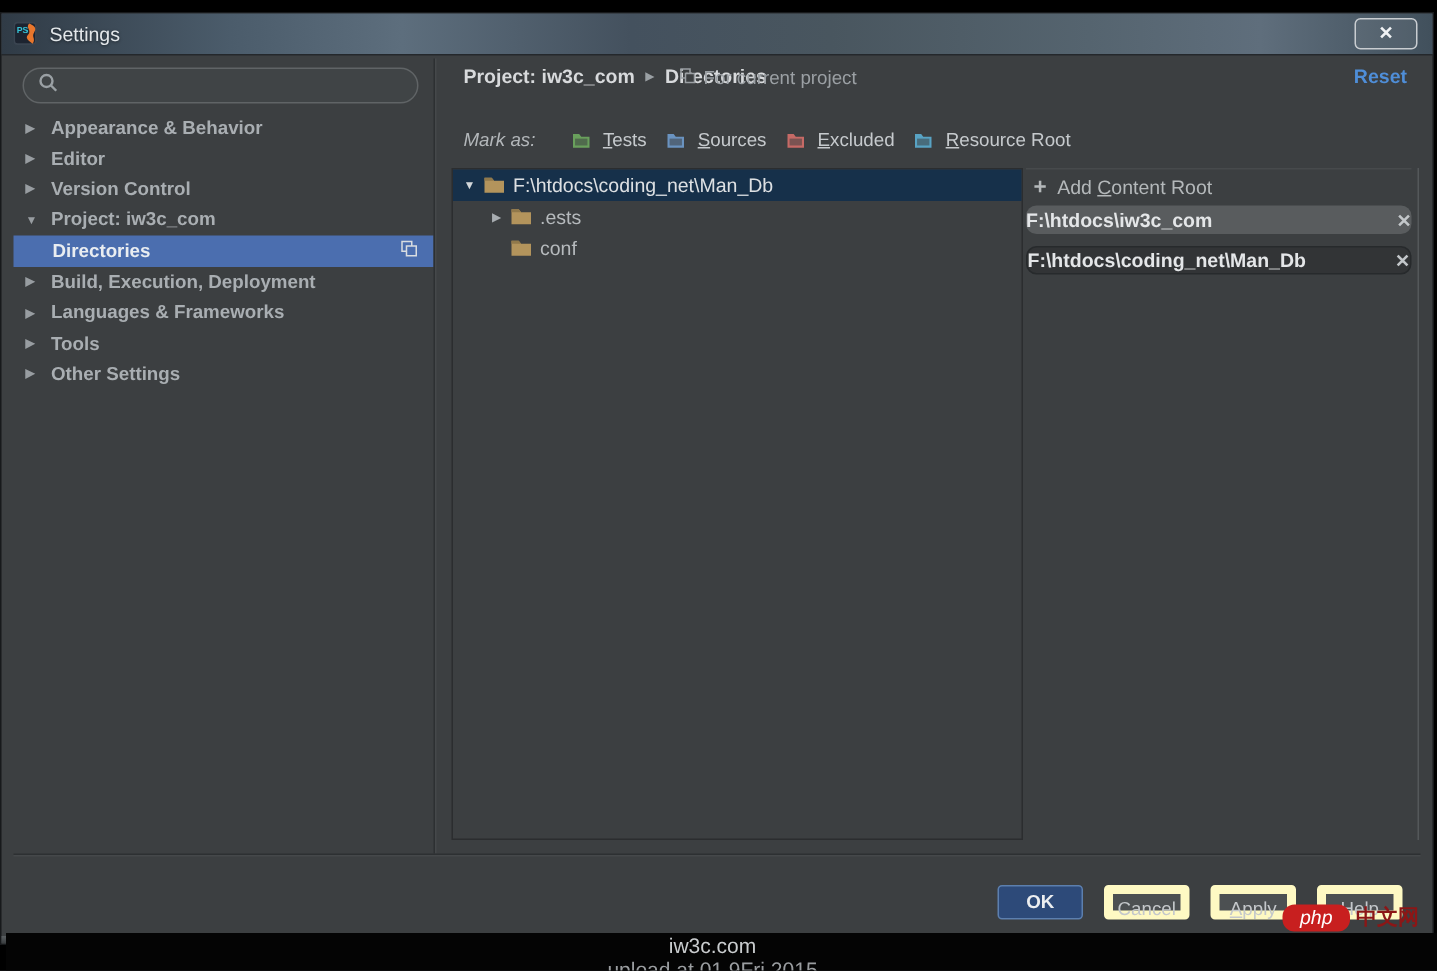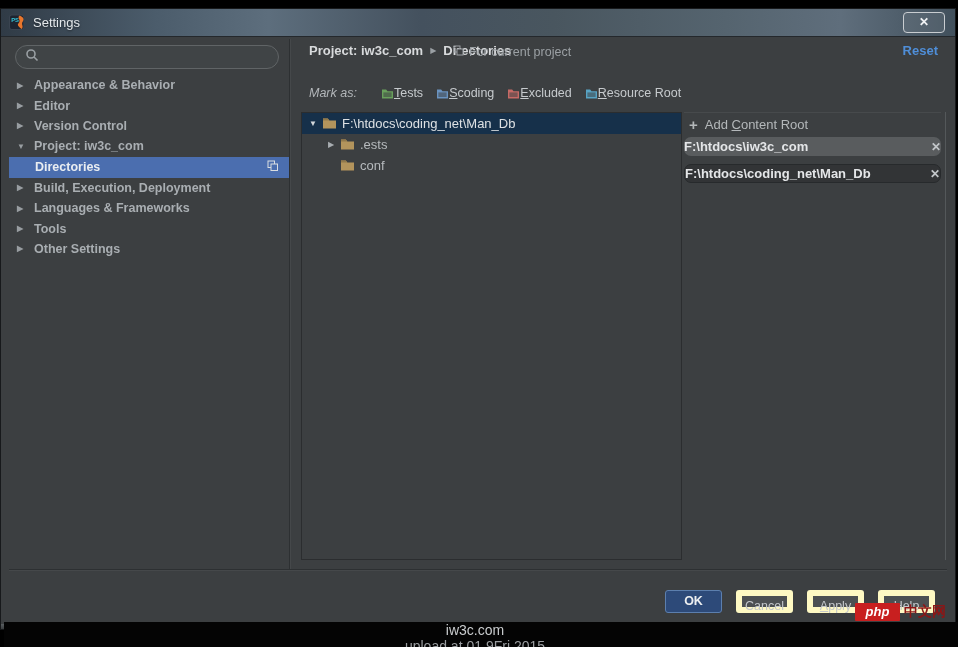--- a/index.html
+++ b/index.html
@@ -41,21 +41,21 @@
   .crumb-sep { font-size:8px; color:#9aa0a4; font-weight:normal; }
   .scope { position:absolute; left:452px; top:36px; display:flex; align-items:center; gap:5px;
            font-size:12.5px; color:#9ba0a4; }
   .reset-link { position:absolute; right:17px; top:34px; font-size:13px; font-weight:bold;
                 color:#4f8ed8; cursor:pointer; }
 
   
   .markas { position:absolute; left:308px; top:77px; display:flex; align-items:center;
             font-size:12.5px; color:#b3b7ba; }
   .markas-label { margin-right:24px;font-style:italic; }
-  .markas-btn { display:flex; align-items:center; gap:0; margin-right:13px;
+  .markas-btn { display:flex; align-items:center; gap:8px; margin-right:13px;
                 color:#c6cacd; cursor:pointer; }
   .mn { text-decoration:underline; }
 
   
   .tree-panel { position:absolute; left:300px; top:103px; width:381px; height:448px;
                 border:1px solid #2b2d2f; background:#3c3f41; }
   .tree-row { height:21px; display:flex; align-items:center; font-size:13px;
               color:#b6babd; cursor:pointer; }
   .tree-row .t-arrow { width:14px; text-align:center; font-size:8px; color:#a8adb1; flex:0 0 auto; }
   .tree-row.lvl0 { padding-left:4px; }
@@ -82,22 +82,22 @@
   .footer { position:absolute; left:664px; top:581px; display:flex; gap:14px; }
   .btn { width:57px; height:23px; border-radius:3px; font-size:12.5px; text-align:center;
          line-height:21px; cursor:pointer; font-family:"Liberation Sans",sans-serif; }
   .btn.gray { background:#4c5052; border:6px solid #fef9c3; color:#c4c8cb; }
   .btn.primary { background:#2d4a79; border:1px solid #5c7fae; color:#eceef0; font-weight:bold; }
   .bottom-frame { position:absolute; left:0; bottom:0; width:100%; height:5px;
                   background:linear-gradient(#5a5f62,#393d3f); }
 
   
   .watermark { position:absolute; left:855px; top:603px; display:flex; align-items:center; gap:4px; z-index:5; }
-  .wm-badge { width:45px; height:18px; background:#c81f1f; border-radius:1px; color:#fff;
-              font-weight:bold; font-style:italic; font-size:13px; text-align:center; line-height:17px; }
+  .wm-badge { width:45px; height:18px; background:#c81f1f; border-radius:8px; color:#fff;
+              font-weight:normal; font-style:italic; font-size:13px; text-align:center; line-height:17px; }
   .wm-suffix { color:#8c1616; font-weight:bold; font-size:14px; }
 
   
   .statusbar { position:absolute; left:4px; top:622px; width:958px; height:25px; background:#040404;
                display:flex; align-items:center; justify-content:space-between;
                font-size:14px; color:#c9ccce; padding:0 18px 0 2px;flex-direction:column; }
   .statusbar .right { color:#9a9da0; }
 </style>
 </head>
 <body>
@@ -196,21 +196,21 @@
           <path d="M1 1.5 h4.5 l1.5 2 H13 v8 H1 z" fill="#69a05c" style="fill: rgb(105, 160, 92);"></path>
           <rect x="2.5" y="4.8" width="9" height="5" fill="#3c3f41" opacity="0.55"></rect>
         </svg>
         <span><span class="mn">T</span><span>ests</span></span>
       </span>
       <span class="markas-btn">
         <svg width="13" height="11" viewBox="0 0 14 12">
           <path d="M1 1.5 h4.5 l1.5 2 H13 v8 H1 z" fill="#6a93c0" style="fill: rgb(106, 147, 192);"></path>
           <rect x="2.5" y="4.8" width="9" height="5" fill="#3c3f41" opacity="0.55"></rect>
         </svg>
-        <span><span class="mn">S</span><span>coding</span></span>
+        <span><span class="mn">S</span><span>ources</span></span>
       </span>
       <span class="markas-btn">
         <svg width="13" height="11" viewBox="0 0 14 12">
           <path d="M1 1.5 h4.5 l1.5 2 H13 v8 H1 z" fill="#c66a66" style="fill: rgb(198, 106, 102);"></path>
           <rect x="2.5" y="4.8" width="9" height="5" fill="#3c3f41" opacity="0.55"></rect>
         </svg>
         <span><span class="mn">E</span><span>xcluded</span></span>
       </span>
       <span class="markas-btn">
         <svg width="13" height="11" viewBox="0 0 14 12">

